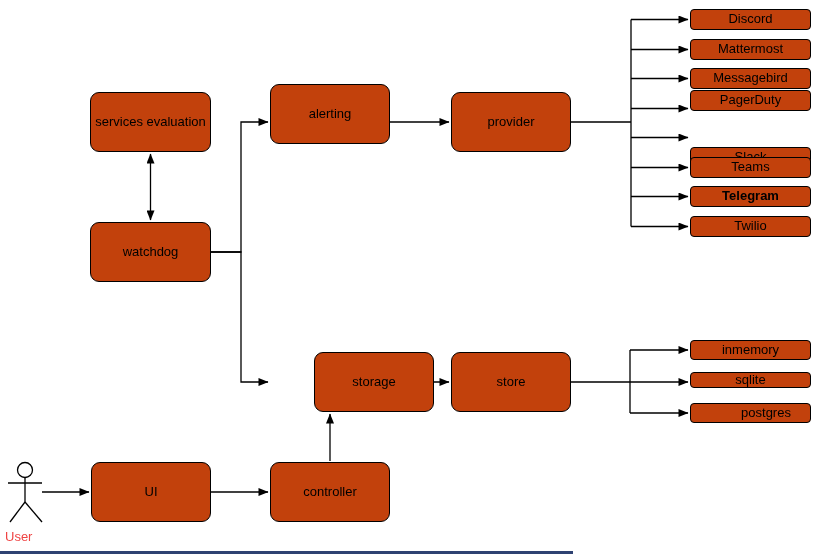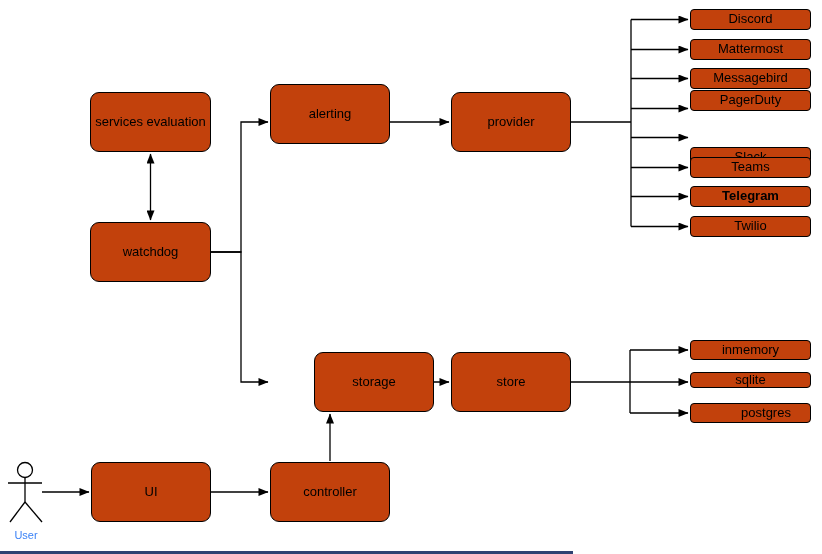--- a/index.html
+++ b/index.html
@@ -31,23 +31,23 @@
     line-height: 1.1;
   }
   .node.big { width: 120px; height: 60px; }
   .node.small {
     width: 121px; height: 21px;
     border-radius: 4px;
     border-width: 1.3px;
   }
   .actor-label {
     position: absolute;
-    font-size: 11px;
-    color: #3b82f6;
-    text-align: center;
+    font-size: 13px;
+    color: #ef4444;
+    text-align: left;
   }
   .scrollbar {
     position: absolute;
     left: 0;
     top: 551px;
     width: 573px;
     height: 3px;
   }
 </style>
 </head>

